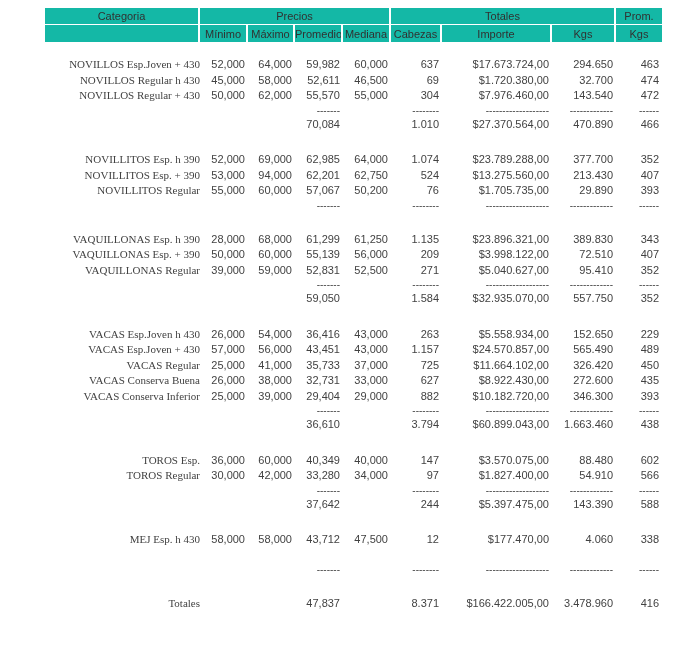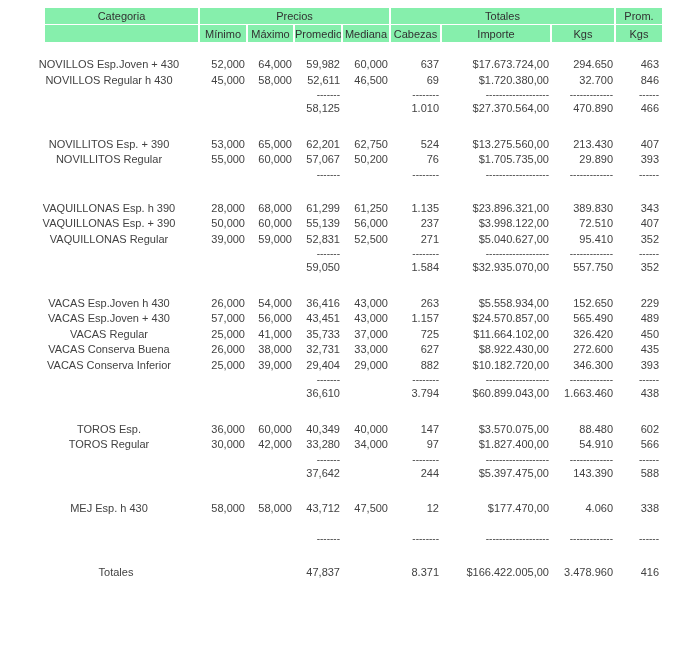--- a/index.html
+++ b/index.html
@@ -11,21 +11,21 @@
   table.report {
     table-layout: fixed;
     border-collapse: separate;
     border-spacing: 0;
     width: 654px;
     margin: 8px 0 0 8px;
     font-size: 11px;
     color: #424242;
   }
   th {
-    background: #86efac;
+    background: #14b8a6;
     font-weight: normal;
     color: #313131;
     text-align: center;
     height: 17px;
     padding: 0;
     border-right: 2px solid #ffffff;
     white-space: nowrap;
     overflow: hidden;
   }
   tr.h1 th { border-bottom: 1px solid #ffffff; }
@@ -33,21 +33,21 @@
   th.last { border-right: none; margin-left: 41px; }
   td {
     padding: 0 3px 0 0;
     text-align: right;
     height: 15.5px;
     line-height: 15px;
     vertical-align: middle;
     white-space: nowrap;
     overflow: hidden;
   }
-  td.lab { text-align: center; padding: 0 0 0 10px; }
+  td.lab { text-align: right; padding: 0 0 0 10px; font-family: Liberation Serif, serif; }
   td.tot-lab { padding-left: 24px; }
   tr.dash td { height: 13px; line-height: 9px; font-size: 10px; color: #4a4a4a; }
   tr.sgap td { height: 20px; }
   tr.hgap td { height: 15px; }
   tr.rgap td { height: 15.5px; }
 </style>
 </head>
 <body>
 
 <table class="report">
@@ -98,51 +98,73 @@
       </tr>
       <tr class="data-row">
         <td class="lab">NOVILLOS Regular h 430</td>
         <td>45,000</td>
         <td>58,000</td>
         <td>52,611</td>
         <td>46,500</td>
         <td>69</td>
         <td>$1.720.380,00</td>
         <td>32.700</td>
-        <td>846</td>
+        <td>474</td>
+      </tr>
+      <tr class="data-row">
+        <td class="lab">NOVILLOS Regular + 430</td>
+        <td>50,000</td>
+        <td>62,000</td>
+        <td>55,570</td>
+        <td>55,000</td>
+        <td>304</td>
+        <td>$7.976.460,00</td>
+        <td>143.540</td>
+        <td>472</td>
       </tr>
       <tr class="dash">
         <td class="lab"></td>
         <td></td>
         <td></td>
         <td>-------</td>
         <td></td>
         <td>--------</td>
         <td>-------------------</td>
         <td>-------------</td>
         <td>------</td>
       </tr>
       <tr class="sub">
         <td class="lab"></td>
         <td></td>
         <td></td>
-        <td>58,125</td>
+        <td>70,084</td>
         <td></td>
         <td>1.010</td>
         <td>$27.370.564,00</td>
         <td>470.890</td>
         <td>466</td>
       </tr>
       <tr class="sgap">
         <td colspan="9"></td>
       </tr>
       <tr class="data-row">
+        <td class="lab">NOVILLITOS Esp. h 390</td>
+        <td>52,000</td>
+        <td>69,000</td>
+        <td>62,985</td>
+        <td>64,000</td>
+        <td>1.074</td>
+        <td>$23.789.288,00</td>
+        <td>377.700</td>
+        <td>352</td>
+      </tr>
+      <tr class="data-row">
         <td class="lab">NOVILLITOS Esp. + 390</td>
         <td>53,000</td>
-        <td>65,000</td>
+        <td>94,000</td>
         <td>62,201</td>
         <td>62,750</td>
         <td>524</td>
         <td>$13.275.560,00</td>
         <td>213.430</td>
         <td>407</td>
       </tr>
       <tr class="data-row">
         <td class="lab">NOVILLITOS Regular</td>
         <td>55,000</td>
@@ -178,21 +200,21 @@
         <td>$23.896.321,00</td>
         <td>389.830</td>
         <td>343</td>
       </tr>
       <tr class="data-row">
         <td class="lab">VAQUILLONAS Esp. + 390</td>
         <td>50,000</td>
         <td>60,000</td>
         <td>55,139</td>
         <td>56,000</td>
-        <td>237</td>
+        <td>209</td>
         <td>$3.998.122,00</td>
         <td>72.510</td>
         <td>407</td>
       </tr>
       <tr class="data-row">
         <td class="lab">VAQUILLONAS Regular</td>
         <td>39,000</td>
         <td>59,000</td>
         <td>52,831</td>
         <td>52,500</td>

